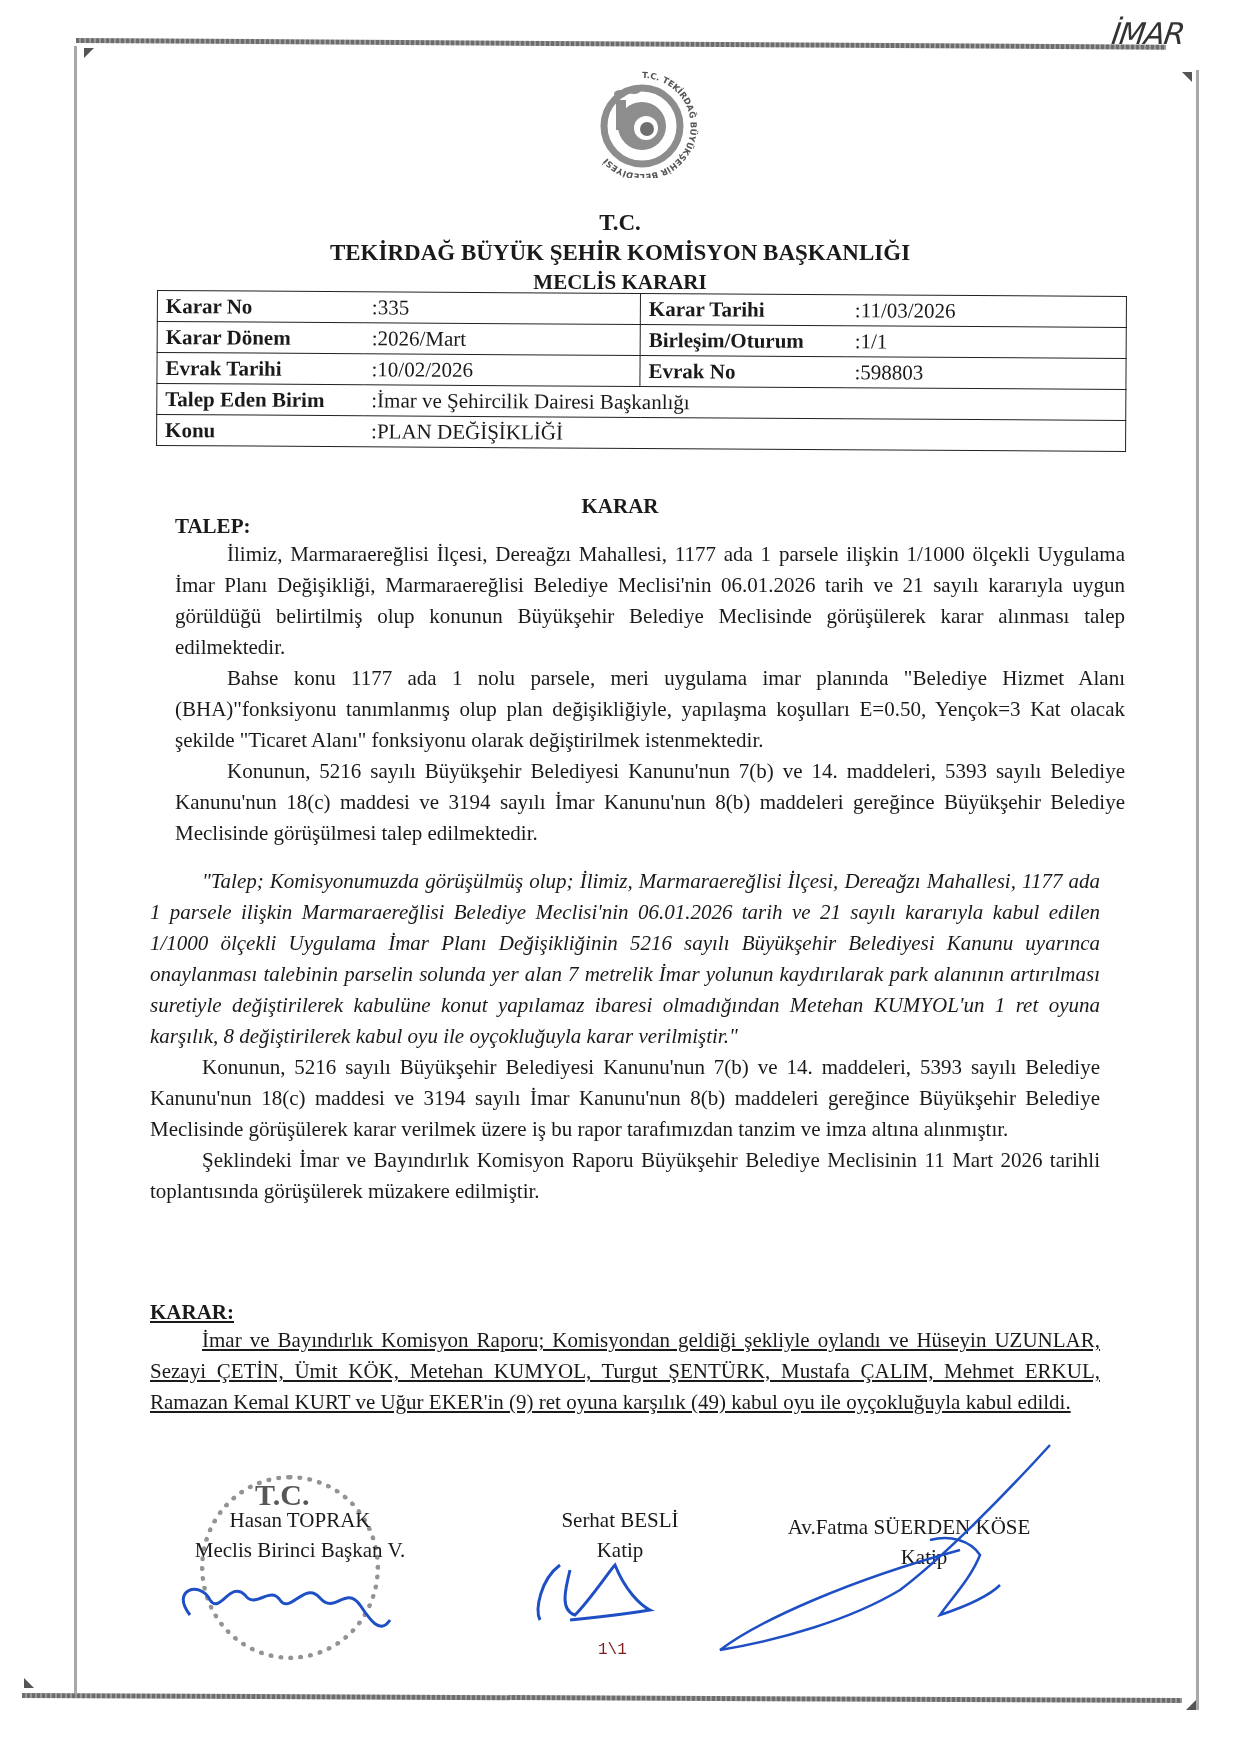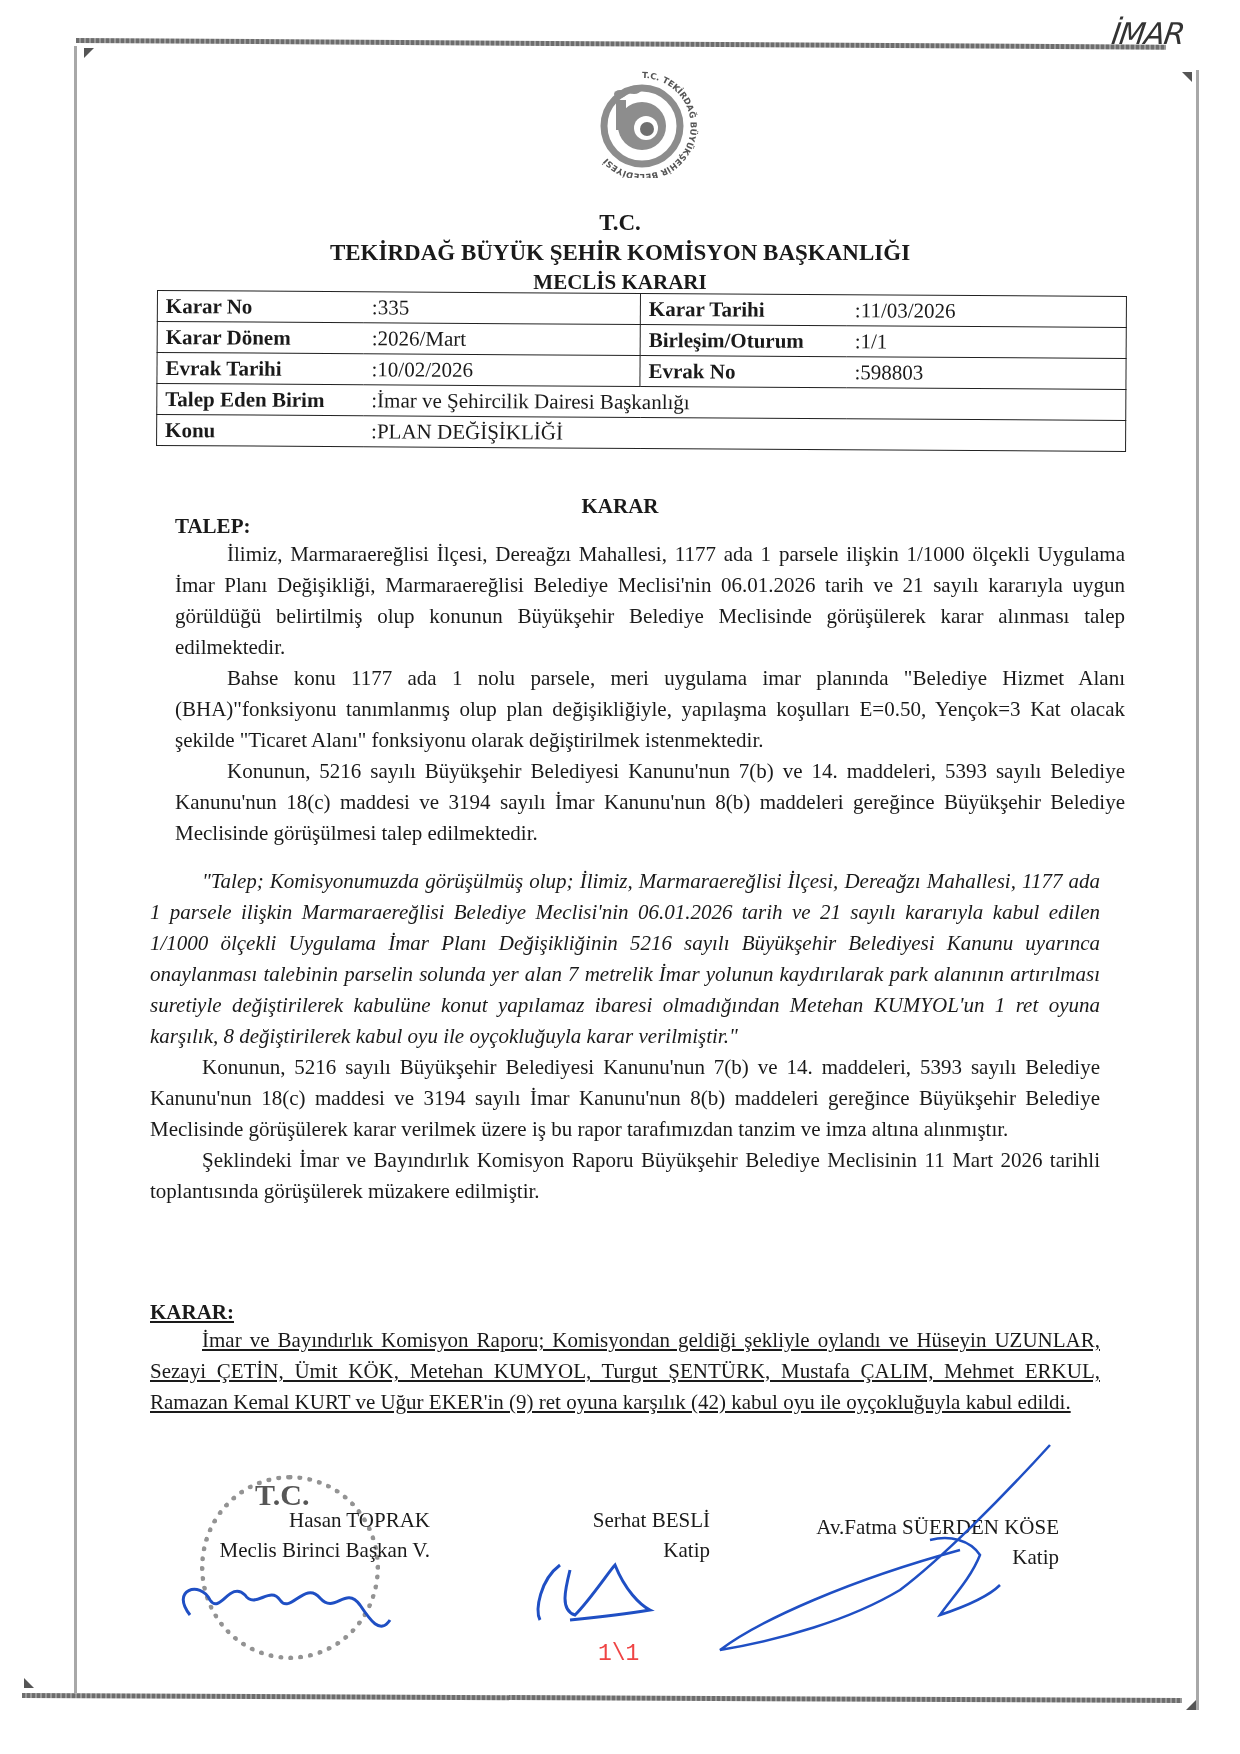--- a/index.html
+++ b/index.html
@@ -35,26 +35,26 @@
     .info-table .lbl2 { font-weight:bold; width:190px; white-space:nowrap; }
     .info-table .noright { border-right:none; }
     .info-table .noleft { border-left:none; }
 
     .section { position:absolute; left:150px; width:950px; }
     .karar-heading { position:absolute; left:0; width:1240px; top:494px; text-align:center; font-weight:bold; font-size:21px; }
     .sect-title { font-weight:bold; font-size:21px; margin:0; }
     .para { font-size:21px; line-height:31px; text-align:justify; margin:0; text-indent:52px; }
     .para.italic { font-style:italic; }
 
-    .sig { position:absolute; text-align:right; font-size:21px; line-height:30px; }
+    .sig { position:absolute; text-align:center; font-size:21px; line-height:30px; }
     .stamp { position:absolute; left:200px; top:1475px; width:170px; height:175px; border-radius:50%;
       border:5px dotted #3b3b3b; opacity:0.55; }
     .stamp-tc { position:absolute; left:255px; top:1478px; font-weight:bold; font-size:30px; color:#2d2d2d; opacity:0.8; }
     .sign-svg { position:absolute; }
-    .page-num { position:absolute; left:598px; top:1641px; font-family:"Liberation Mono", monospace; font-size:23px; color:#ef4444;text-align:center; }
+    .page-num { position:absolute; left:598px; top:1641px; font-family:"Liberation Mono", monospace; font-size:16px; color:#7f1d1d;text-align:center; }
   </style>
 </head>
 <body>
 
 <div class="frame-top"></div>
 <div class="frame-left"></div>
 <div class="frame-right"></div>
 <div class="frame-bottom"></div>
 <div class="corner tl"></div>
 <div class="corner tr"></div>
@@ -122,21 +122,21 @@
 </div>
 
 <div class="section" style="top:866px;">
   <p class="para italic">"Talep; Komisyonumuzda görüşülmüş olup; İlimiz, Marmaraereğlisi İlçesi, Dereağzı Mahallesi, 1177 ada 1 parsele ilişkin Marmaraereğlisi Belediye Meclisi'nin 06.01.2026 tarih ve 21 sayılı kararıyla kabul edilen 1/1000 ölçekli Uygulama İmar Planı Değişikliğinin 5216 sayılı Büyükşehir Belediyesi Kanunu uyarınca onaylanması talebinin parselin solunda yer alan 7 metrelik İmar yolunun kaydırılarak park alanının artırılması suretiyle değiştirilerek kabulüne konut yapılamaz ibaresi olmadığından Metehan KUMYOL'un 1 ret oyuna karşılık, 8 değiştirilerek kabul oyu ile oyçokluğuyla karar verilmiştir."</p>
   <p class="para">Konunun, 5216 sayılı Büyükşehir Belediyesi Kanunu'nun 7(b) ve 14. maddeleri, 5393 sayılı Belediye Kanunu'nun 18(c) maddesi ve 3194 sayılı İmar Kanunu'nun 8(b) maddeleri gereğince Büyükşehir Belediye Meclisinde görüşülerek karar verilmek üzere iş bu rapor tarafımızdan tanzim ve imza altına alınmıştır.</p>
   <p class="para">Şeklindeki İmar ve Bayındırlık Komisyon Raporu Büyükşehir Belediye Meclisinin 11 Mart 2026 tarihli toplantısında görüşülerek müzakere edilmiştir.</p>
 </div>
 
 <div class="section" style="top:1300px;text-decoration:underline;">
   <p class="sect-title">KARAR:</p>
-  <p class="para">İmar ve Bayındırlık Komisyon Raporu; Komisyondan geldiği şekliyle oylandı ve Hüseyin UZUNLAR, Sezayi ÇETİN, Ümit KÖK, Metehan KUMYOL, Turgut ŞENTÜRK, Mustafa ÇALIM, Mehmet ERKUL, Ramazan Kemal KURT ve Uğur EKER'in (9) ret oyuna karşılık (42) kabul oyu ile oyçokluğuyla kabul edildi.</p>
+  <p class="para">İmar ve Bayındırlık Komisyon Raporu; Komisyondan geldiği şekliyle oylandı ve Hüseyin UZUNLAR, Sezayi ÇETİN, Ümit KÖK, Metehan KUMYOL, Turgut ŞENTÜRK, Mustafa ÇALIM, Mehmet ERKUL, Ramazan Kemal KURT ve Uğur EKER'in (9) ret oyuna karşılık (49) kabul oyu ile oyçokluğuyla kabul edildi.</p>
 </div>
 
 <div class="stamp"></div>
 <div class="stamp-tc">T.C.</div>
 
 <div class="sig" style="left:170px; top:1505px; width:260px;">
   <div>Hasan TOPRAK</div>
   <div>Meclis Birinci Başkan V.</div>
 </div>
 <div class="sig" style="left:530px; top:1505px; width:180px;">

